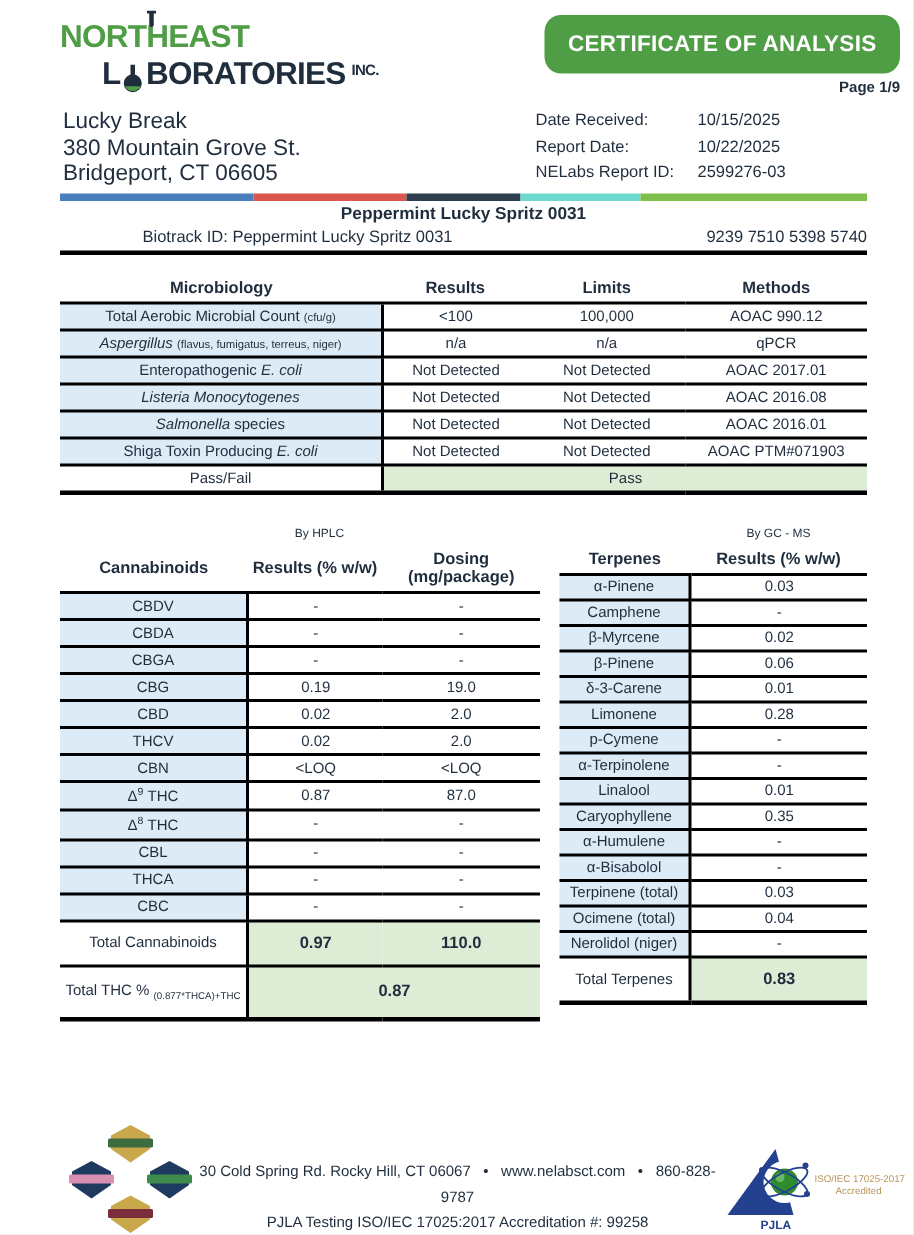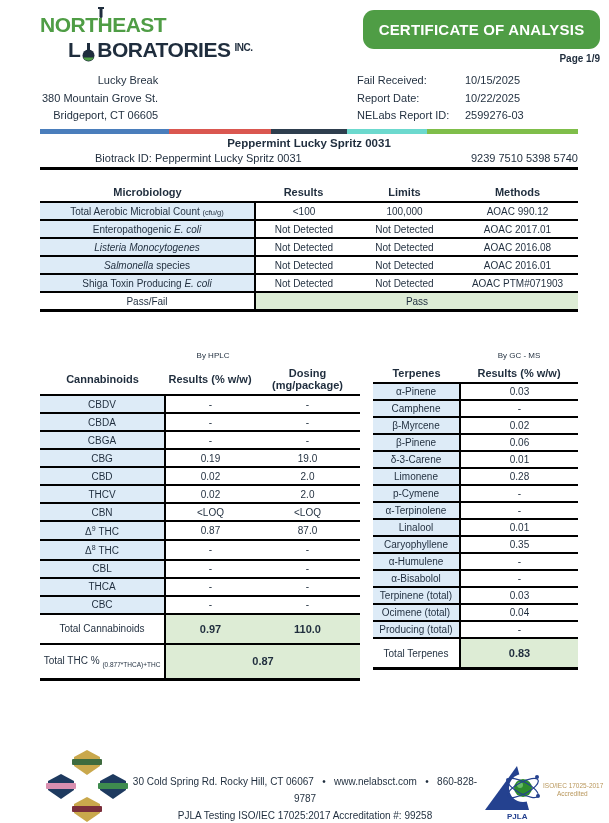--- a/index.html
+++ b/index.html
@@ -17,21 +17,21 @@
   .logo-inc { font-size:10px; font-weight:bold; margin-left:4px; padding-bottom:2px; }
   .tube-icon { position:absolute; left:57px; top:-7px; }
   .flask-glyph { display:inline-block; margin:0 1px; }
   .banner {
     position:absolute; left:363px; top:10px; width:237px; height:39px;
     background:var(--brand-green,#4f9d45); color:#ffffff;
     display:flex; align-items:center; justify-content:center;
     font-size:15px; font-weight:bold; letter-spacing:0.2px;border-radius:11px;
   }
   .page-num { position:absolute; left:363px; top:53px; width:237px; text-align:right; font-size:10px; font-weight:bold; }
-  .client { position:absolute; left:42px; top:72px; font-size:11px; line-height:17.5px;text-align:right; }
+  .client { position:absolute; left:42px; top:72px; font-size:15px; line-height:17.5px; }
   .meta { position:absolute; left:357px; top:72px; font-size:11px; line-height:17.5px; }
   .meta-row { display:flex; }
   .meta-label { width:108px; }
   .meta-value { }
   
   .stripe { position:absolute; left:40px; top:129px; width:538px; height:5px; display:flex; }
   .stripe > div { height:100%; }
   .sample { position:absolute; left:40px; top:137px; width:538px; border-bottom:3px solid #000; padding-bottom:3px; }
   .sample-title { text-align:center; font-size:11.5px; font-weight:bold; margin-bottom:3px; }
   .sample-sub { display:flex; justify-content:space-between; font-size:11px; }
@@ -93,21 +93,21 @@
   <div class="page-num">Page 1/9</div>
 
   <div class="client">
     <div>Lucky Break</div>
     <div>380 Mountain Grove St.</div>
     <div>Bridgeport, CT 06605</div>
   </div>
 
   <div class="meta">
     <div class="meta-row">
-      <span class="meta-label">Fail Received:</span>
+      <span class="meta-label">Date Received:</span>
       <span class="meta-value">10/15/2025</span>
     </div>
     <div class="meta-row">
       <span class="meta-label">Report Date:</span>
       <span class="meta-value">10/22/2025</span>
     </div>
     <div class="meta-row">
       <span class="meta-label">NELabs Report ID:</span>
       <span class="meta-value">2599276-03</span>
     </div>
@@ -148,20 +148,26 @@
       </tr>
     </thead>
     <tbody id="micro-body">
         <tr>
           <td class="cell-label">Total Aerobic Microbial Count <span class="fine">(cfu/g)</span></td>
           <td>&lt;100</td>
           <td>100,000</td>
           <td>AOAC 990.12</td>
         </tr>
         <tr>
+          <td class="cell-label"><i>Aspergillus</i> <span class="fine">(flavus, fumigatus, terreus, niger)</span></td>
+          <td>n/a</td>
+          <td>n/a</td>
+          <td>qPCR</td>
+        </tr>
+        <tr>
           <td class="cell-label">Enteropathogenic <i>E. coli</i></td>
           <td>Not Detected</td>
           <td>Not Detected</td>
           <td>AOAC 2017.01</td>
         </tr>
         <tr>
           <td class="cell-label"><i>Listeria Monocytogenes</i></td>
           <td>Not Detected</td>
           <td>Not Detected</td>
           <td>AOAC 2016.08</td>
@@ -336,21 +342,21 @@
         </tr>
         <tr>
           <td class="cell-label">Terpinene (total)</td>
           <td>0.03</td>
         </tr>
         <tr>
           <td class="cell-label">Ocimene (total)</td>
           <td>0.04</td>
         </tr>
         <tr>
-          <td class="cell-label">Producing (total)</td>
+          <td class="cell-label">Nerolidol (niger)</td>
           <td>-</td>
         </tr>
         <tr class="row-total">
           <td class="cell-plain">Total Terpenes</td>
           <td class="cell-total">0.83</td>
         </tr>
       </tbody>
   </table>
 
   <svg class="badges" width="84" height="76" viewBox="0 0 84 76">

